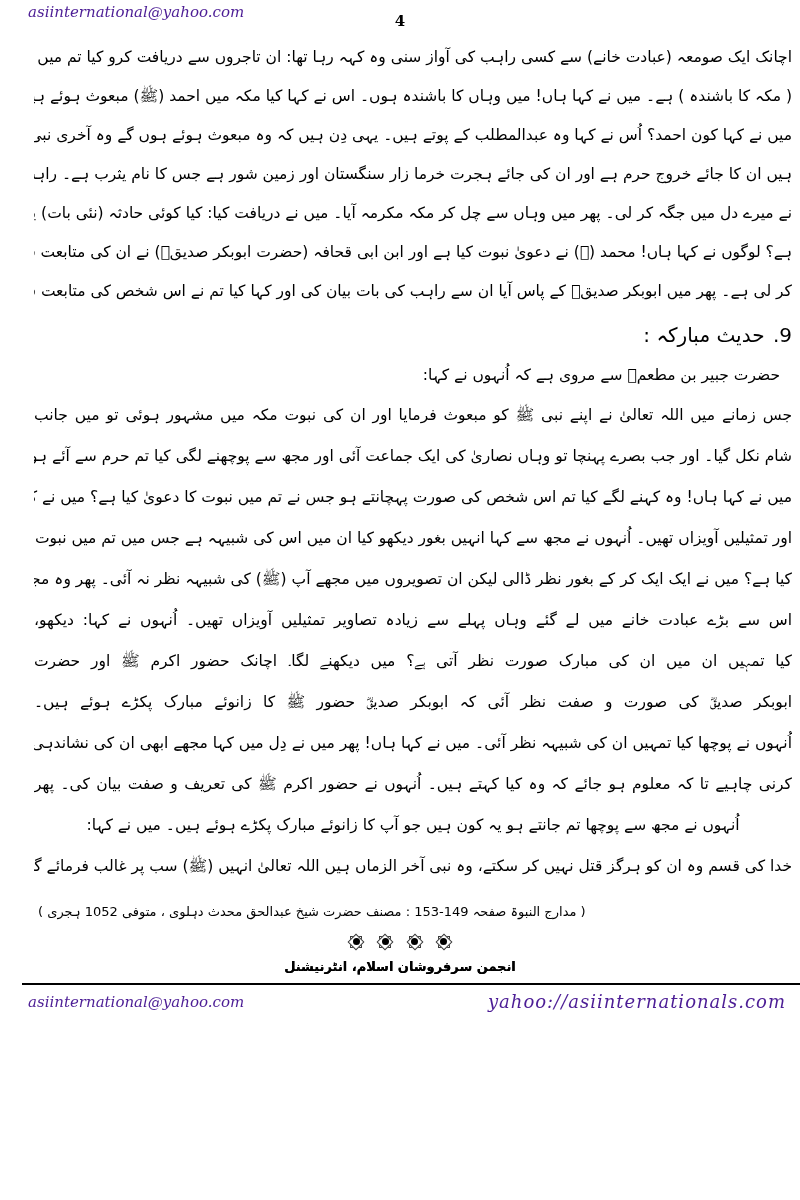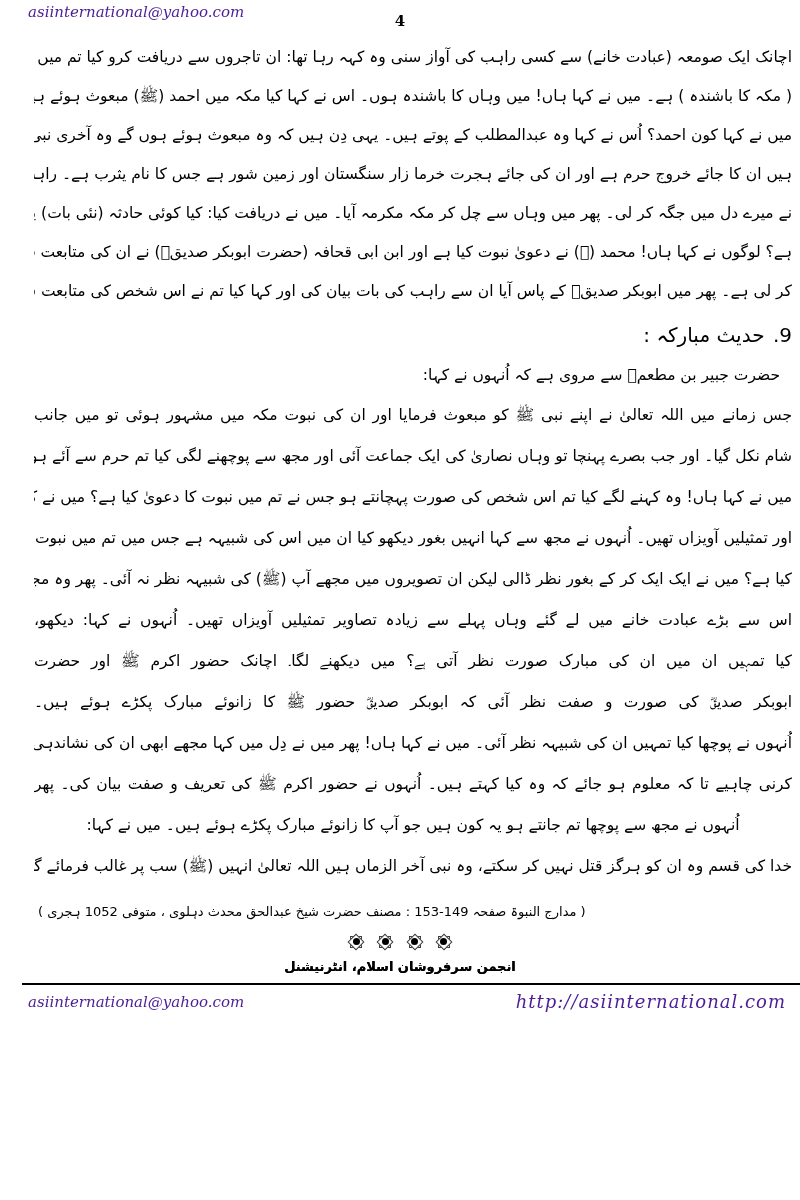--- a/index.html
+++ b/index.html
@@ -118,14 +118,14 @@
   <span class="orn"><span class="dot"></span></span>
   <span class="orn"><span class="dot"></span></span>
   <span class="orn"><span class="dot"></span></span>
 </div>
 
 <div class="org-banner">انجمن سرفروشان اسلام، انٹرنیشنل</div>
 
 <div class="footer-rule"></div>
 <div class="footer">
   <a href="#" class="link footer-email">asiinternational@yahoo.com</a>
-  <a href="#" class="link footer-site">http://asiinternational.com</a>
+  <a href="#" class="link footer-site">yahoo://asiinternationals.com</a>
 </div>
 
 </body></html>

